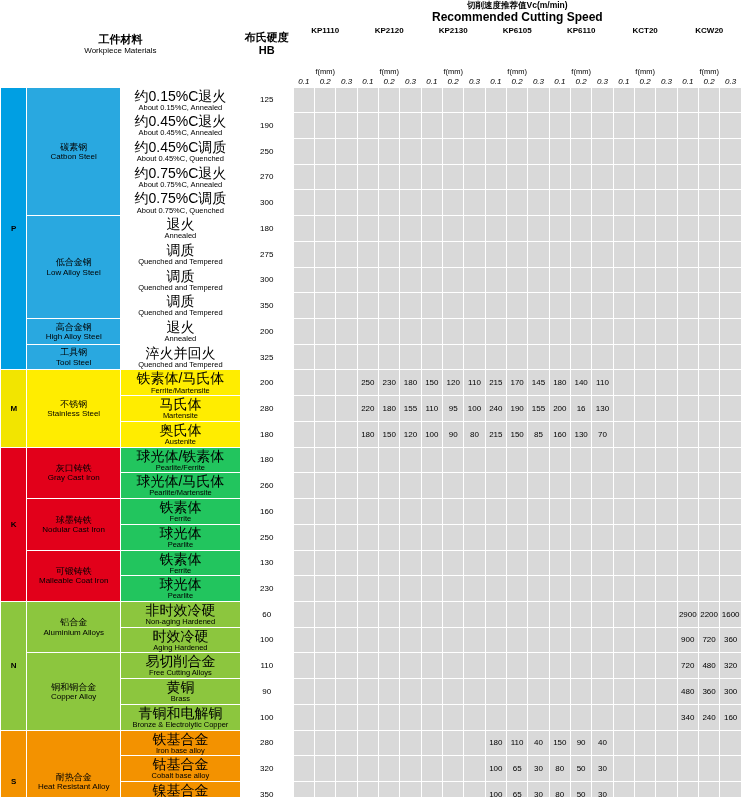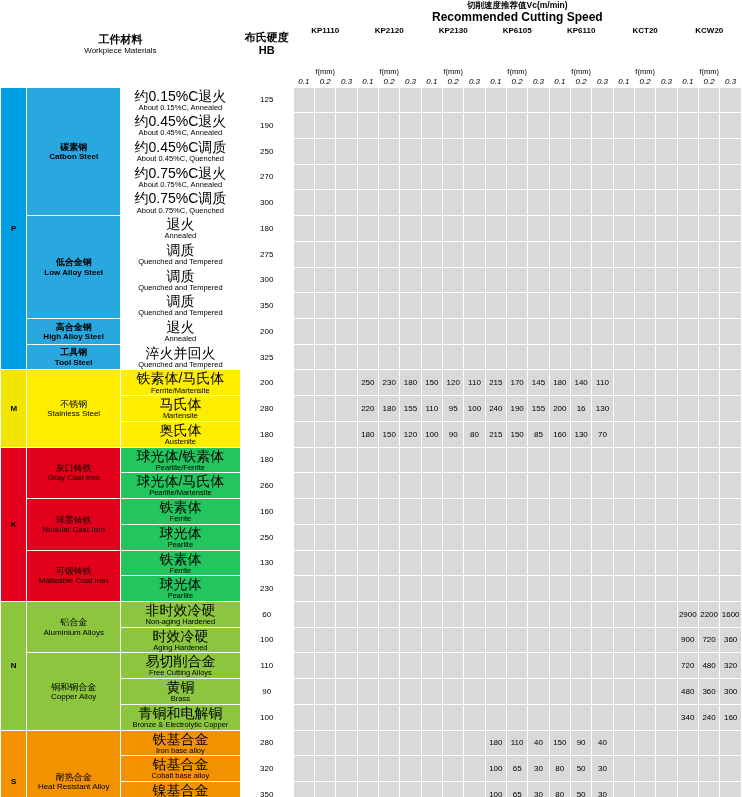--- a/index.html
+++ b/index.html
@@ -78,21 +78,21 @@
   .iso-S { background: #f39200; }
 
   
   .mat {
     border: 1px solid #ffffff;
     font-size: 8px;
     padding: 2px 1px;
   }
   .mat .cn { font-size: 9px; display: block; }
   .mat .en { font-size: 8px; display: block; }
-  .mat-P { background: #29a8e0; color: #ffffff; font-weight: bold; }
+  .mat-P { background: #29a8e0; color: #ffffff; }
   .mat-M { background: #ffed00; color: #000000; }
   .mat-K { background: #e2001a; color: #ffffff; margin-top: 33px; }
   .mat-N { background: #8cc63e; color: #ffffff; }
   .mat-S { background: #f39200; color: #ffffff; }
 
   
   .cond {
     border: 1px solid #ffffff;
     font-size: 7.5px;
     padding: 2px 1px;

